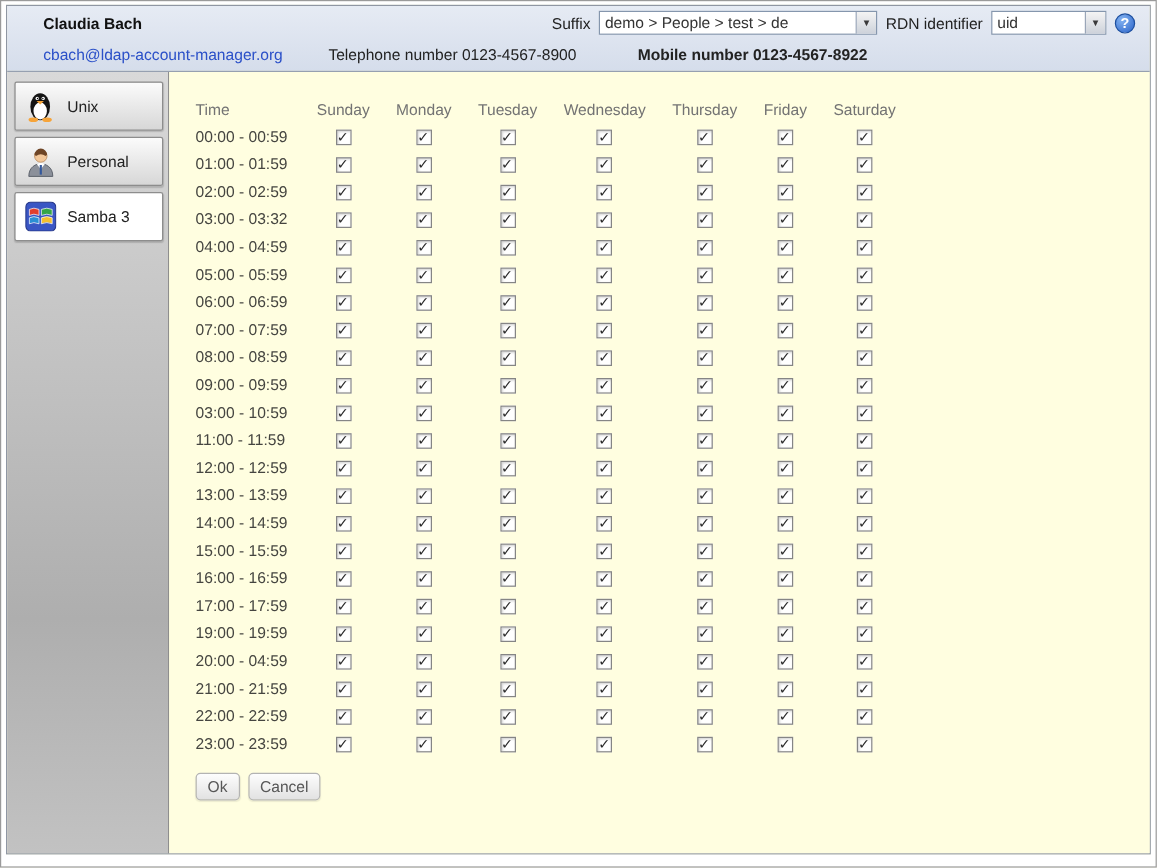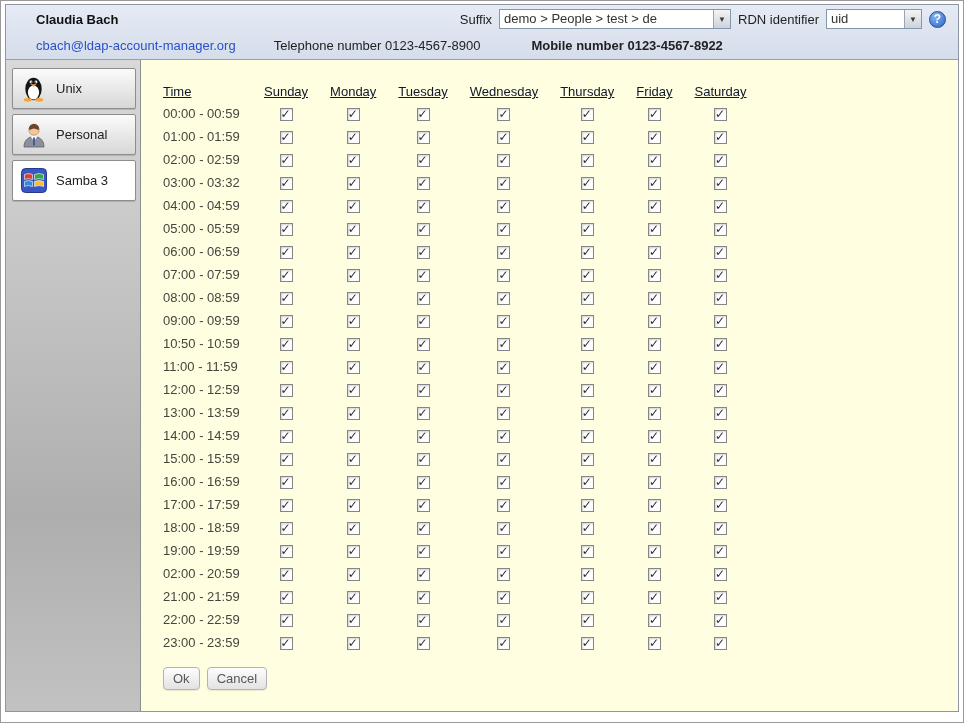--- a/index.html
+++ b/index.html
@@ -97,23 +97,23 @@
   .tab-label { color: #222; }
   .main {
     flex: 1;
     background: #fffee0;
     padding: 21px 0 0 22px;
     overflow: hidden;
   }
   
   table.time-table { border-collapse: collapse; }
   table.time-table th {
-    font-weight: normal; color: #0f172a;
+    font-weight: normal; color: #737373;
     text-align: center; padding: 0 11px;
-    height: 21px; white-space: nowrap; text-decoration: underline;
+    height: 21px; white-space: nowrap;
   }
   table.time-table th.time-col { text-align: left; padding-left: 0; width: 90px; }
   table.time-table td {
     text-align: center; height: 23px; padding: 0 11px;
     color: #454540; white-space: nowrap;
   }
   table.time-table td.time-col { text-align: left; padding-left: 0; }
   input[type="checkbox"] {
     appearance: none; -webkit-appearance: none;
     width: 13px; height: 13px; margin: 0;
@@ -323,21 +323,21 @@
               <td class="time-col">09:00 - 09:59</td>
               <td><input type="checkbox" checked="" style=""></td>
               <td><input type="checkbox" checked="" style=""></td>
               <td><input type="checkbox" checked="" style=""></td>
               <td><input type="checkbox" checked="" style=""></td>
               <td><input type="checkbox" checked="" style=""></td>
               <td><input type="checkbox" checked="" style=""></td>
               <td><input type="checkbox" checked="" style=""></td>
             </tr>
             <tr>
-              <td class="time-col">10:50 - 10:59</td>
+              <td class="time-col">03:00 - 10:59</td>
               <td><input type="checkbox" checked="" style=""></td>
               <td><input type="checkbox" checked="" style=""></td>
               <td><input type="checkbox" checked="" style=""></td>
               <td><input type="checkbox" checked="" style=""></td>
               <td><input type="checkbox" checked="" style=""></td>
               <td><input type="checkbox" checked="" style=""></td>
               <td><input type="checkbox" checked="" style=""></td>
             </tr>
             <tr>
               <td class="time-col">11:00 - 11:59</td>
@@ -403,41 +403,31 @@
               <td class="time-col">17:00 - 17:59</td>
               <td><input type="checkbox" checked="" style=""></td>
               <td><input type="checkbox" checked="" style=""></td>
               <td><input type="checkbox" checked="" style=""></td>
               <td><input type="checkbox" checked="" style=""></td>
               <td><input type="checkbox" checked="" style=""></td>
               <td><input type="checkbox" checked="" style=""></td>
               <td><input type="checkbox" checked="" style=""></td>
             </tr>
             <tr>
-              <td class="time-col">18:00 - 18:59</td>
-              <td><input type="checkbox" checked="" style=""></td>
-              <td><input type="checkbox" checked="" style=""></td>
-              <td><input type="checkbox" checked="" style=""></td>
-              <td><input type="checkbox" checked="" style=""></td>
-              <td><input type="checkbox" checked="" style=""></td>
-              <td><input type="checkbox" checked="" style=""></td>
-              <td><input type="checkbox" checked="" style=""></td>
-            </tr>
-            <tr>
               <td class="time-col">19:00 - 19:59</td>
               <td><input type="checkbox" checked="" style=""></td>
               <td><input type="checkbox" checked="" style=""></td>
               <td><input type="checkbox" checked="" style=""></td>
               <td><input type="checkbox" checked="" style=""></td>
               <td><input type="checkbox" checked="" style=""></td>
               <td><input type="checkbox" checked="" style=""></td>
               <td><input type="checkbox" checked="" style=""></td>
             </tr>
             <tr>
-              <td class="time-col">02:00 - 20:59</td>
+              <td class="time-col">20:00 - 04:59</td>
               <td><input type="checkbox" checked="" style=""></td>
               <td><input type="checkbox" checked="" style=""></td>
               <td><input type="checkbox" checked="" style=""></td>
               <td><input type="checkbox" checked="" style=""></td>
               <td><input type="checkbox" checked="" style=""></td>
               <td><input type="checkbox" checked="" style=""></td>
               <td><input type="checkbox" checked="" style=""></td>
             </tr>
             <tr>
               <td class="time-col">21:00 - 21:59</td>

